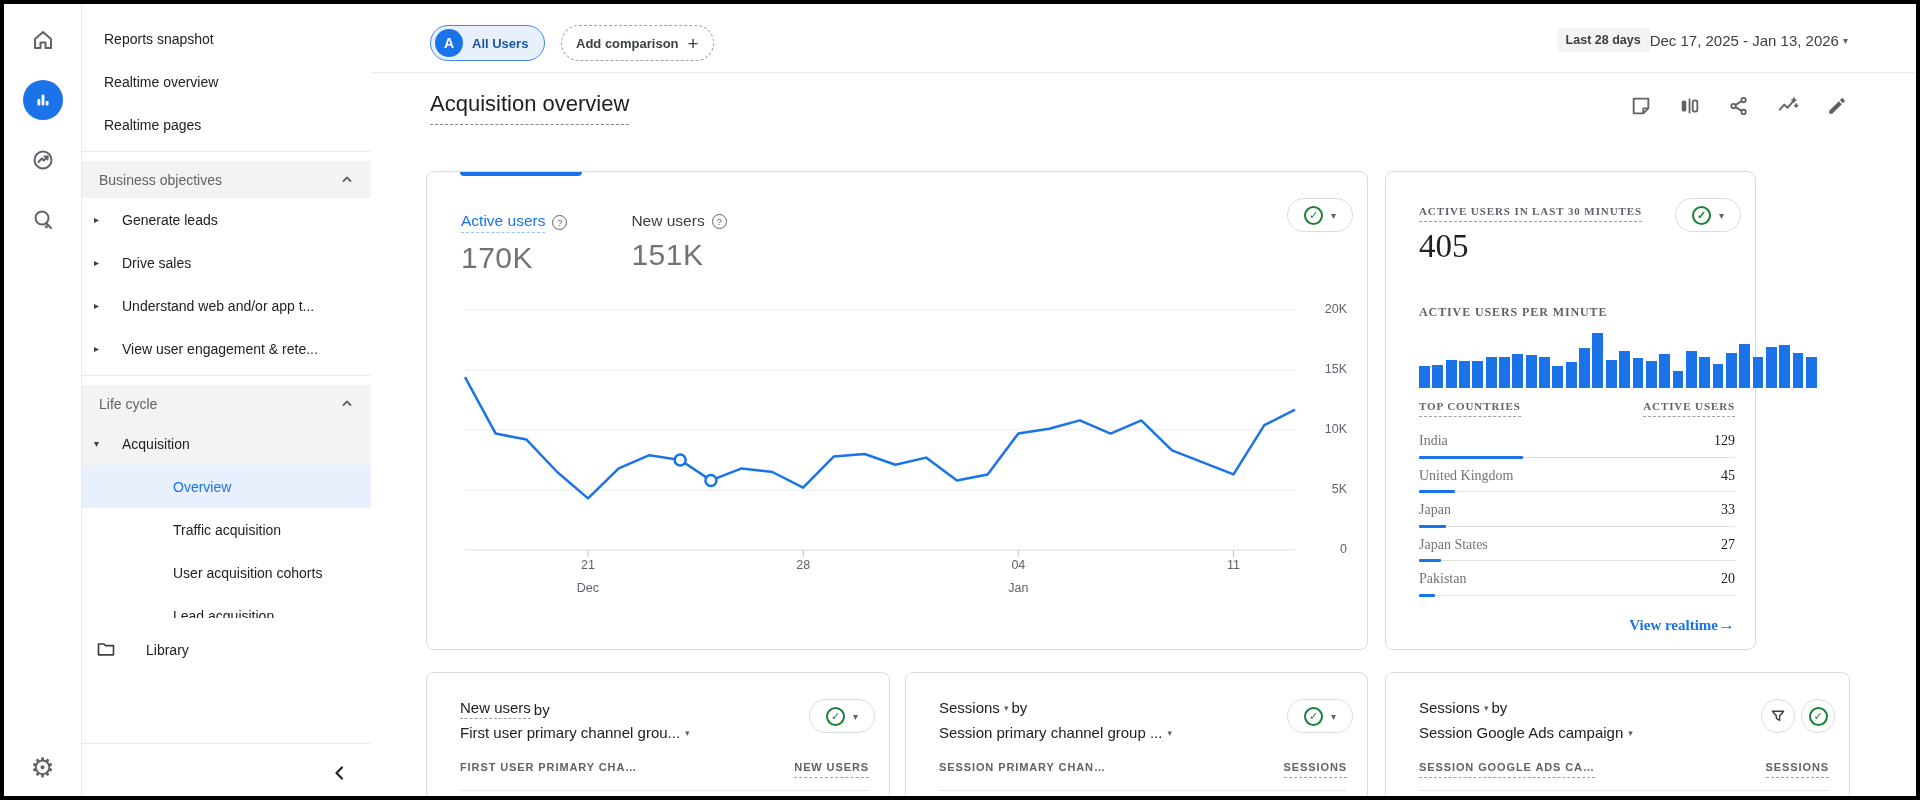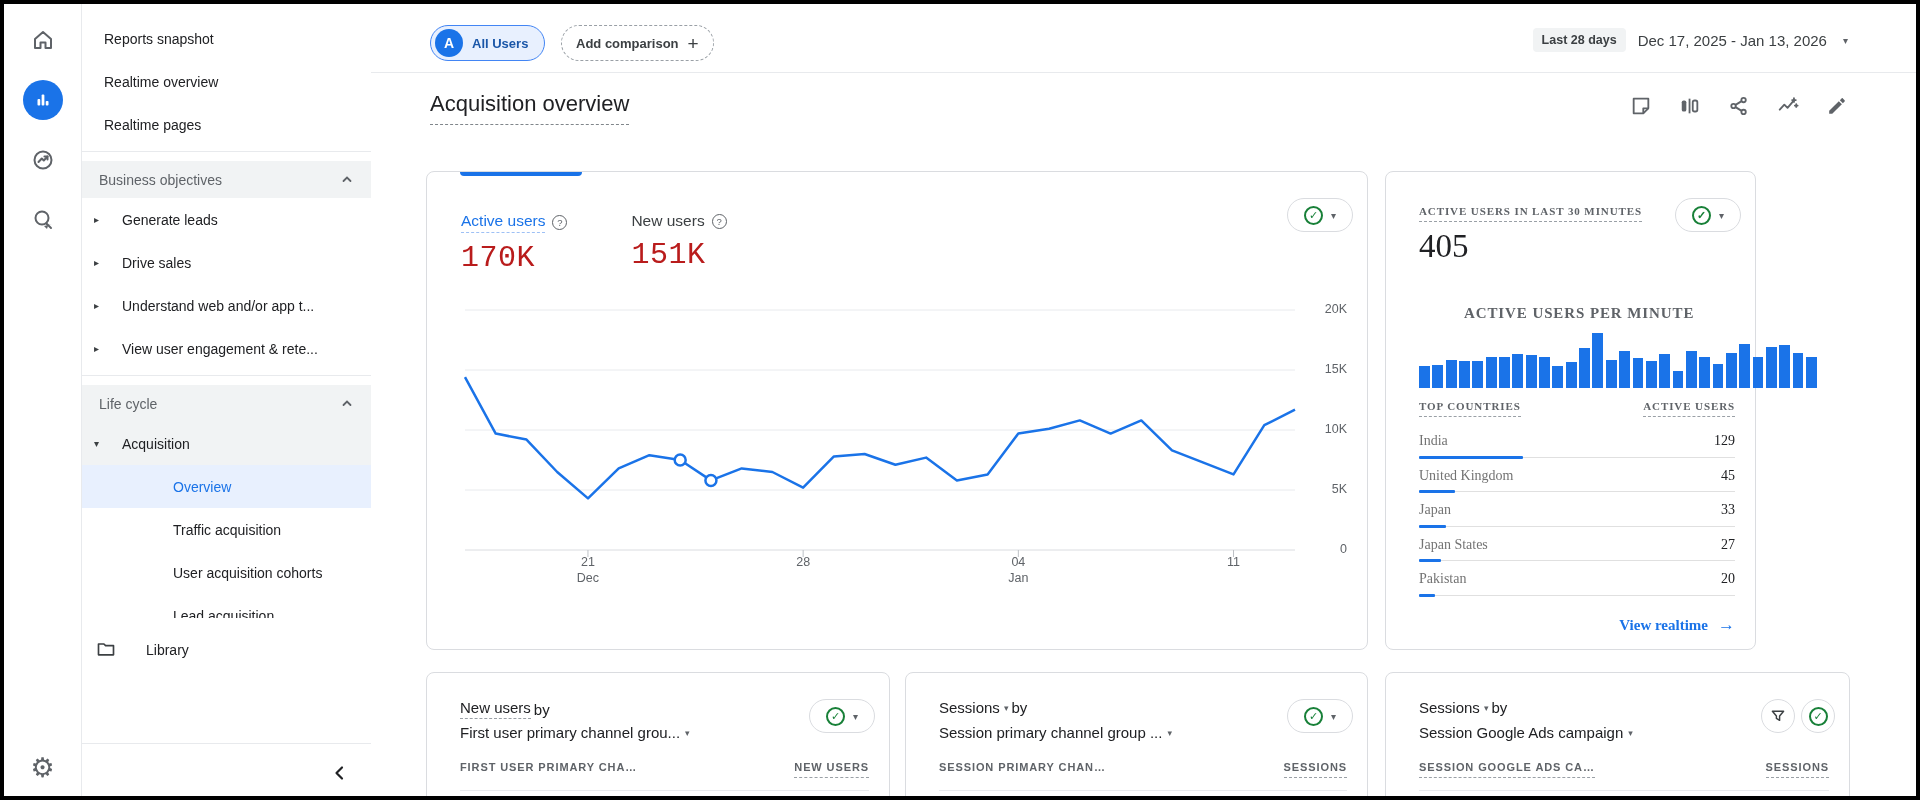--- a/index.html
+++ b/index.html
@@ -31,21 +31,21 @@
   .topbar{position:absolute;left:367px;right:0;top:0;height:68px;border-bottom:1px solid #e8eaed;background:#fff;}
   .chip-all{position:absolute;left:59px;top:21px;height:36px;display:inline-flex;align-items:center;gap:9px;
             padding:0 16px 0 4px;border:1px solid #4285f4;border-radius:18px;background:#e8f0fe;box-sizing:border-box;}
   .chip-avatar{width:28px;height:28px;border-radius:50%;background:#1a73e8;color:#fff;font-weight:bold;font-size:14px;
                display:flex;align-items:center;justify-content:center;}
   .chip-all-label{font-size:13px;font-weight:bold;color:#1a56a8;}
   .chip-add{position:absolute;left:190px;top:21px;height:36px;display:inline-flex;align-items:center;gap:9px;
             padding:0 14px;border:1px dashed #9aa0a6;border-radius:18px;background:#fff;box-sizing:border-box;}
   .chip-add-label{font-size:13px;font-weight:bold;color:#3c4043;}
   .chip-add-plus{font-size:19px;font-weight:400;color:#3c4043;line-height:1;}
-  .date-area{position:absolute;right:68px;top:24px;display:flex;align-items:center;gap:12px;}
+  .date-area{position:absolute;right:68px;top:24px;display:flex;align-items:center;}
   .date-preset{background:#f1f3f4;border-radius:4px;padding:5px 9px;font-size:12.5px;font-weight:bold;color:#3c4043;}
   .date-range{font-size:15px;color:#3c4043;}
   .date-caret{font-size:10px;color:#5f6368;padding-left:4px;}
   
   .title-row{position:absolute;left:367px;right:0;top:69px;height:70px;background:#fff;}
   .page-title{position:absolute;left:59px;top:18px;font-size:22px;color:#202124;
               border-bottom:1px dashed #80868b;padding-bottom:7px;}
   .action-icons{position:absolute;right:68px;top:22px;display:flex;gap:27px;align-items:center;}
   .action-icons svg{display:block;}
   
@@ -55,48 +55,48 @@
   #card-b1{left:422px;top:668px;width:464px;height:145px;}
   #card-b2{left:901px;top:668px;width:463px;height:145px;}
   #card-b3{left:1381px;top:668px;width:465px;height:145px;}
   .tab-indicator{position:absolute;top:0;left:33px;width:122px;height:4px;background:#1a73e8;border-radius:0 0 4px 4px;}
   .metrics{position:absolute;left:34px;top:40px;display:flex;gap:64px;}
   .metric-label-row{display:flex;align-items:center;gap:7px;font-size:15.5px;}
   .metric-label-row.blue .metric-label{color:#1a73e8;border-bottom:1px dashed #9ec0f5;padding-bottom:2px;}
   .metric-label-row.gray .metric-label{color:#3c4043;}
   .help-circle{width:15px;height:15px;border:1.4px solid #5f6368;border-radius:50%;color:#5f6368;
                font-size:9.5px;display:flex;align-items:center;justify-content:center;box-sizing:border-box;}
-  .metric-value{font-size:30px;color:#b91c1c;margin-top:8px;letter-spacing:.5px;font-family:Liberation Mono, monospace;}
+  .metric-value{font-size:30px;color:#737373;margin-top:8px;letter-spacing:.5px;}
   .pill{position:absolute;right:14px;top:26px;width:66px;height:34px;border:1px solid #dadce0;border-radius:17px;
         display:flex;align-items:center;justify-content:center;gap:8px;background:#fff;box-sizing:border-box;}
   .check-circle{width:19px;height:19px;border:2px solid #188038;border-radius:50%;color:#188038;font-size:11px;
                 font-weight:bold;display:flex;align-items:center;justify-content:center;box-sizing:border-box;}
   .pill-caret{color:#5f6368;font-size:10px;}
   
   #line-plot{position:absolute;left:34px;top:134px;}
   .y-labels{position:absolute;left:868px;top:134px;width:52px;}
   .y-label{position:absolute;right:0;width:52px;text-align:right;font-size:12.5px;color:#5f6368;}
   .x-labels{position:absolute;left:34px;top:382px;width:840px;height:36px;}
-  .x-label{position:absolute;width:44px;text-align:center;font-size:12.5px;color:#5f6368;line-height:16px;}
+  .x-label{position:absolute;width:44px;text-align:center;font-size:12.5px;color:#5f6368;line-height:23px;}
   
   .rt-title{position:absolute;left:33px;top:33px;font-size:11px;font-weight:bold;letter-spacing:.9px;color:#5f6368;
             border-bottom:1px dashed #9aa0a6;padding-bottom:4px;}
   .rt-value{position:absolute;left:33px;top:56px;font-size:33px;color:#202124;}
-  .rt-subtitle{position:absolute;left:33px;top:133px;font-size:15px;font-weight:bold;letter-spacing:.9px;color:#5f6368;margin-left:45px;}
+  .rt-subtitle{position:absolute;left:33px;top:133px;font-size:12px;font-weight:bold;letter-spacing:.9px;color:#5f6368;}
   .rt-bars{position:absolute;left:33px;top:159px;width:398px;height:57px;display:flex;align-items:flex-end;gap:2.5px;}
   .rt-bar{flex:1;background:#1a73e8;}
   .rt-table-head{position:absolute;left:33px;right:20px;top:228px;display:flex;justify-content:space-between;}
   .rt-th{font-size:11px;font-weight:bold;letter-spacing:.9px;color:#5f6368;border-bottom:1px dashed #9aa0a6;padding-bottom:4px;}
   .rt-countries{position:absolute;left:33px;right:20px;top:253px;}
   .country-row{position:relative;height:34.6px;}
   .country-name{position:absolute;left:0;top:8px;font-size:14px;color:#737373;}
   .country-value{position:absolute;right:0;top:8px;font-size:14px;color:#202124;}
   .country-track{position:absolute;left:0;right:0;bottom:2px;height:1px;background:#e0e0e0;}
   .country-bar{position:absolute;left:0;bottom:1px;height:3px;background:#1a73e8;border-radius:1px;}
-  .rt-link{position:absolute;right:20px;top:443px;display:flex;align-items:center;gap:10px;
+  .rt-link{position:absolute;right:20px;top:443px;display:flex;align-items:center;gap:0;
            color:#1a73e8;font-size:15px;font-weight:bold;text-align:right;}
   .rt-link-arrow{font-size:17px;}
   
   .bc-title1{position:absolute;left:33px;top:26px;font-size:15px;color:#202124;display:flex;align-items:center;gap:3px;}
   .bc-metric.dashed{border-bottom:1px dashed #9aa0a6;padding-bottom:2px;}
   .bc-mcaret{font-size:9px;color:#5f6368;padding-left:1px;}
   .bc-title2{position:absolute;left:33px;top:51px;font-size:15px;color:#202124;display:flex;align-items:center;gap:4px;}
   .bc-cols{position:absolute;left:33px;right:20px;top:88px;display:flex;justify-content:space-between;}
   .bc-col{font-size:11px;font-weight:bold;letter-spacing:.9px;color:#5f6368;}
   .bc-col.dashed{border-bottom:1px dashed #9aa0a6;padding-bottom:4px;}

